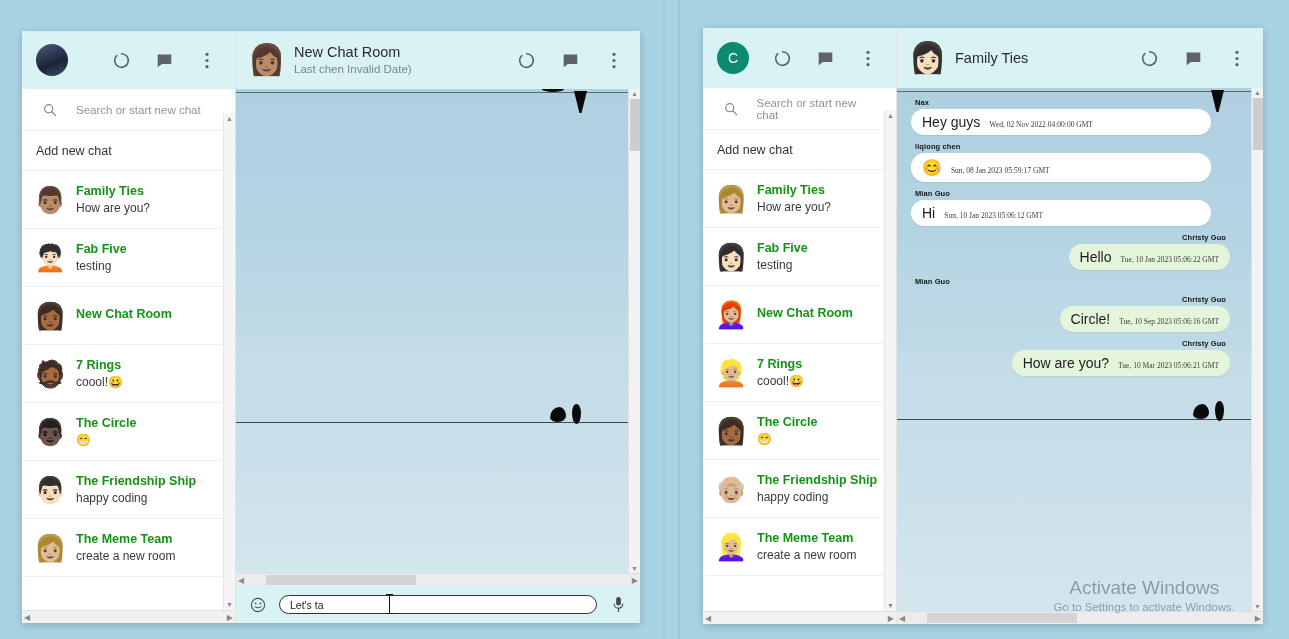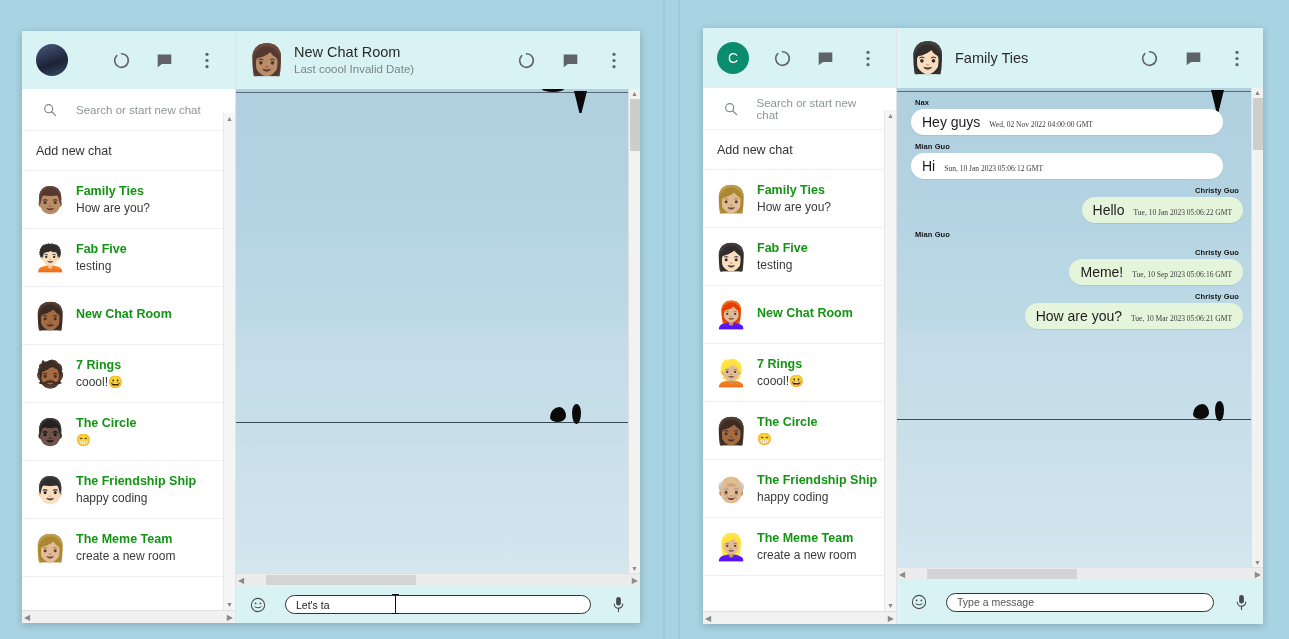--- a/index.html
+++ b/index.html
@@ -151,39 +151,39 @@
 
   .msg-scroll-h {
     height:13px; background:#edecec; border-top:1px solid #dedede;
     display:flex; align-items:center; justify-content:space-between;
     padding:0 2px; flex:0 0 auto; position:relative;
   }
   .msg-scroll-h .thumb { position:absolute; left:30px; width:150px; top:1px; bottom:1px; background:#d4d4d4;}
   .msg-scroll-h .arw { font-size:8px; color:#8a8a8a; z-index:1;}
 
   
-  .bubbles { position:absolute; left:0; right:6px; top:6px; padding:4px 14px 0 14px;}
+  .bubbles { position:absolute; left:0; right:19px; top:6px; padding:4px 14px 0 14px;}
   .msg-row { display:flex; flex-direction:column; margin-bottom:7px; }
   .msg-row.out { align-items:flex-end; }
   .msg-sender { font-size:7.5px; font-weight:bold; color:#151515; margin:0 0 2px 4px; letter-spacing:.1px;}
   .msg-row.out .msg-sender { margin:0 4px 2px 0; }
   .bubble {
     background:#fff; border-radius:14px; padding:5px 11px;
     display:inline-flex; align-items:baseline; gap:9px;
     max-width:94%; box-shadow:0 1px 1px rgba(0,0,0,.07);
   }
   .msg-row.out .bubble { background:#e4f5dc; }
   .bubble .body { font-size:14px; color:#1d1d1d; white-space:nowrap;}
   .bubble .body.emoji { font-size:16px; }
   .bubble .ts { font-size:7.5px; color:#3c3c3c; white-space:nowrap;font-family:Liberation Serif, serif;}
 
   
   .composer {
     background:#d9f3f5; display:flex; align-items:center;
-    gap:17px; padding:12px 12px; flex:0 0 auto; position:relative;
+    gap:11px; padding:12px 12px; flex:0 0 auto; position:relative;
   }
   .app.left  .composer { height:37px; }
   .app.right .composer { height:44px; }
   .composer .inputwrap { flex:1 1 auto; position:relative; }
   .composer input {
     width:100%; height:19px; border:1.5px solid #333; border-radius:11px;
     background:#fff; padding:0 10px; font-size:10.5px; color:#222;
     font-family:"Liberation Sans", sans-serif; outline:none;
   }
   .composer input::placeholder { color:#555; }
@@ -310,21 +310,21 @@
       <span class="arw">◀</span>
       <span class="arw">▶</span>
     </div>
   </div>
 
   <div class="conv">
     <div class="conv-header">
       <div class="conv-av">👩🏽</div>
       <div class="conv-meta">
         <div class="conv-title">New Chat Room</div>
-        <div class="conv-sub">Last coool Invalid Date)</div>
+        <div class="conv-sub">Last chen Invalid Date)</div>
       </div>
       <div class="conv-icons">
         <span class="ic">
           <svg width="17" height="17" viewBox="0 0 20 20">
               <path d="M10 2a8 8 0 1 1-5.6 2.3" fill="none" stroke="#5f6368" stroke-width="1.9" stroke-linecap="round"></path>
             </svg>
         </span>
         <span class="ic">
           <svg width="17" height="17" viewBox="0 0 20 20">
               <path d="M2 3h16v11H7l-5 4z" fill="#5f6368"></path>
@@ -524,40 +524,47 @@
 
       <div class="bubbles">
         <div class="msg-row in">
           <div class="msg-sender">Nax</div>
           <div class="bubble">
             <span class="body">Hey guys</span>
             <span class="ts">Wed, 02 Nov 2022 04:00:00 GMT</span>
           </div>
         </div>
         <div class="msg-row in">
+          <div class="msg-sender">liqiong chen</div>
+          <div class="bubble">
+            <span class="body emoji">😊</span>
+            <span class="ts">Sun, 08 Jan 2023 05:59:17 GMT</span>
+          </div>
+        </div>
+        <div class="msg-row in">
           <div class="msg-sender">Mian Guo</div>
           <div class="bubble">
             <span class="body">Hi</span>
             <span class="ts">Sun, 10 Jan 2023 05:06:12 GMT</span>
           </div>
         </div>
         <div class="msg-row out">
           <div class="msg-sender">Christy Guo</div>
           <div class="bubble">
             <span class="body">Hello</span>
             <span class="ts">Tue, 10 Jan 2023 05:06:22 GMT</span>
           </div>
         </div>
         <div class="msg-row in">
           <div class="msg-sender">Mian Guo</div>
         </div>
         <div class="msg-row out">
           <div class="msg-sender">Christy Guo</div>
           <div class="bubble">
-            <span class="body">Meme!</span>
+            <span class="body">Circle!</span>
             <span class="ts">Tue, 10 Sep 2023 05:06:16 GMT</span>
           </div>
         </div>
         <div class="msg-row out">
           <div class="msg-sender">Christy Guo</div>
           <div class="bubble">
             <span class="body">How are you?</span>
             <span class="ts">Tue, 10 Mar 2023 05:06:21 GMT</span>
           </div>
         </div>
@@ -569,35 +576,19 @@
         <div class="arw bot">▼</div>
       </div>
     </div>
 
     <div class="msg-scroll-h">
       <div class="thumb"></div>
       <span class="arw">◀</span>
       <span class="arw">▶</span>
     </div>
 
-    <div class="composer">
-      <span class="ic">
-        <svg width="16" height="16" viewBox="0 0 20 20">
-            <circle cx="10" cy="10" r="8.3" fill="none" stroke="#4a4a4a" stroke-width="1.3"></circle>
-            <circle cx="7" cy="8" r="1.1" fill="#4a4a4a"></circle>
-            <circle cx="13" cy="8" r="1.1" fill="#4a4a4a"></circle>
-            <path d="M6 12.3c1.2 1.7 6.8 1.7 8 0" fill="none" stroke="#4a4a4a" stroke-width="1.2" stroke-linecap="round"></path>
-          </svg>
-      </span>
-      <div class="inputwrap">
-        <input placeholder="Type a message" style="">
-      </div>
-      <span class="ic">
-        <svg width="15" height="17" viewBox="0 0 16 20">
-            <rect x="5.2" y="1.3" width="5.6" height="10" rx="2.8" fill="#4a4a4a"></rect>
-            <path d="M3 9.4a5 5 0 0 0 10 0" fill="none" stroke="#4a4a4a" stroke-width="1.3" stroke-linecap="round"></path>
-            <path d="M8 14.5v3.6" stroke="#4a4a4a" stroke-width="1.3" stroke-linecap="round"></path>
-          </svg>
-      </span>
-    </div>
-
+
+    <div class="watermark">
+      <div class="l1">Activate Windows</div>
+      <div class="l2">Go to Settings to activate Windows.</div>
+    </div>
   </div>
 </div>
 
 </body></html>

